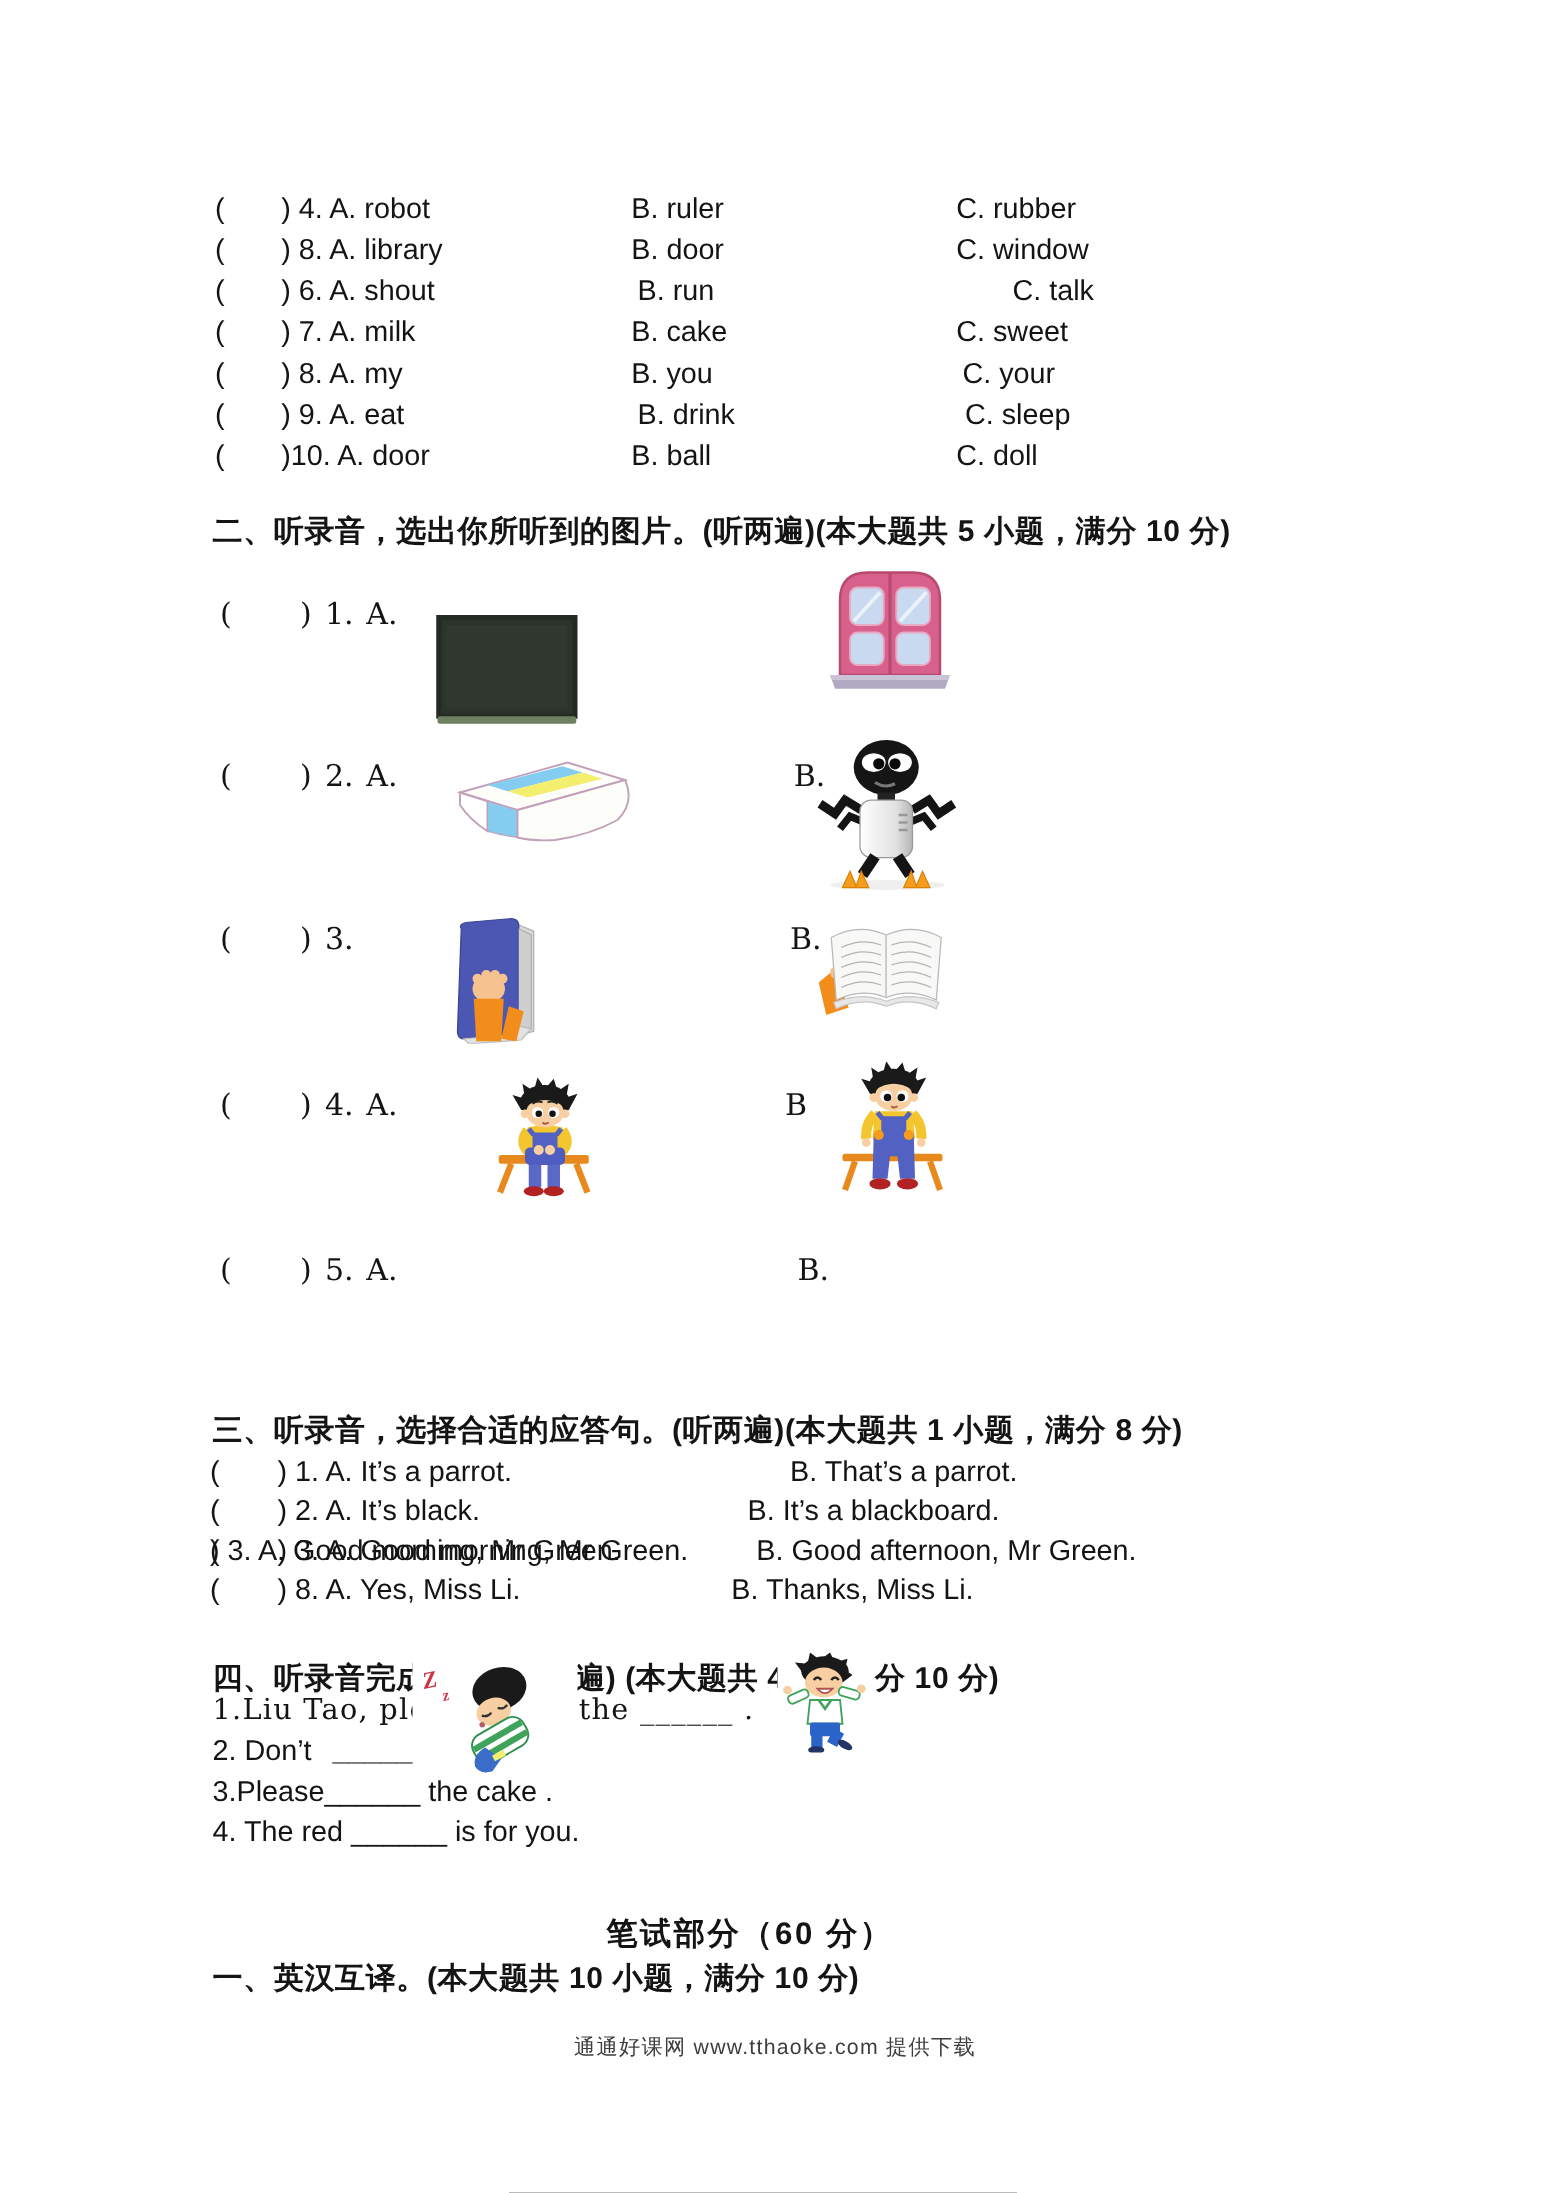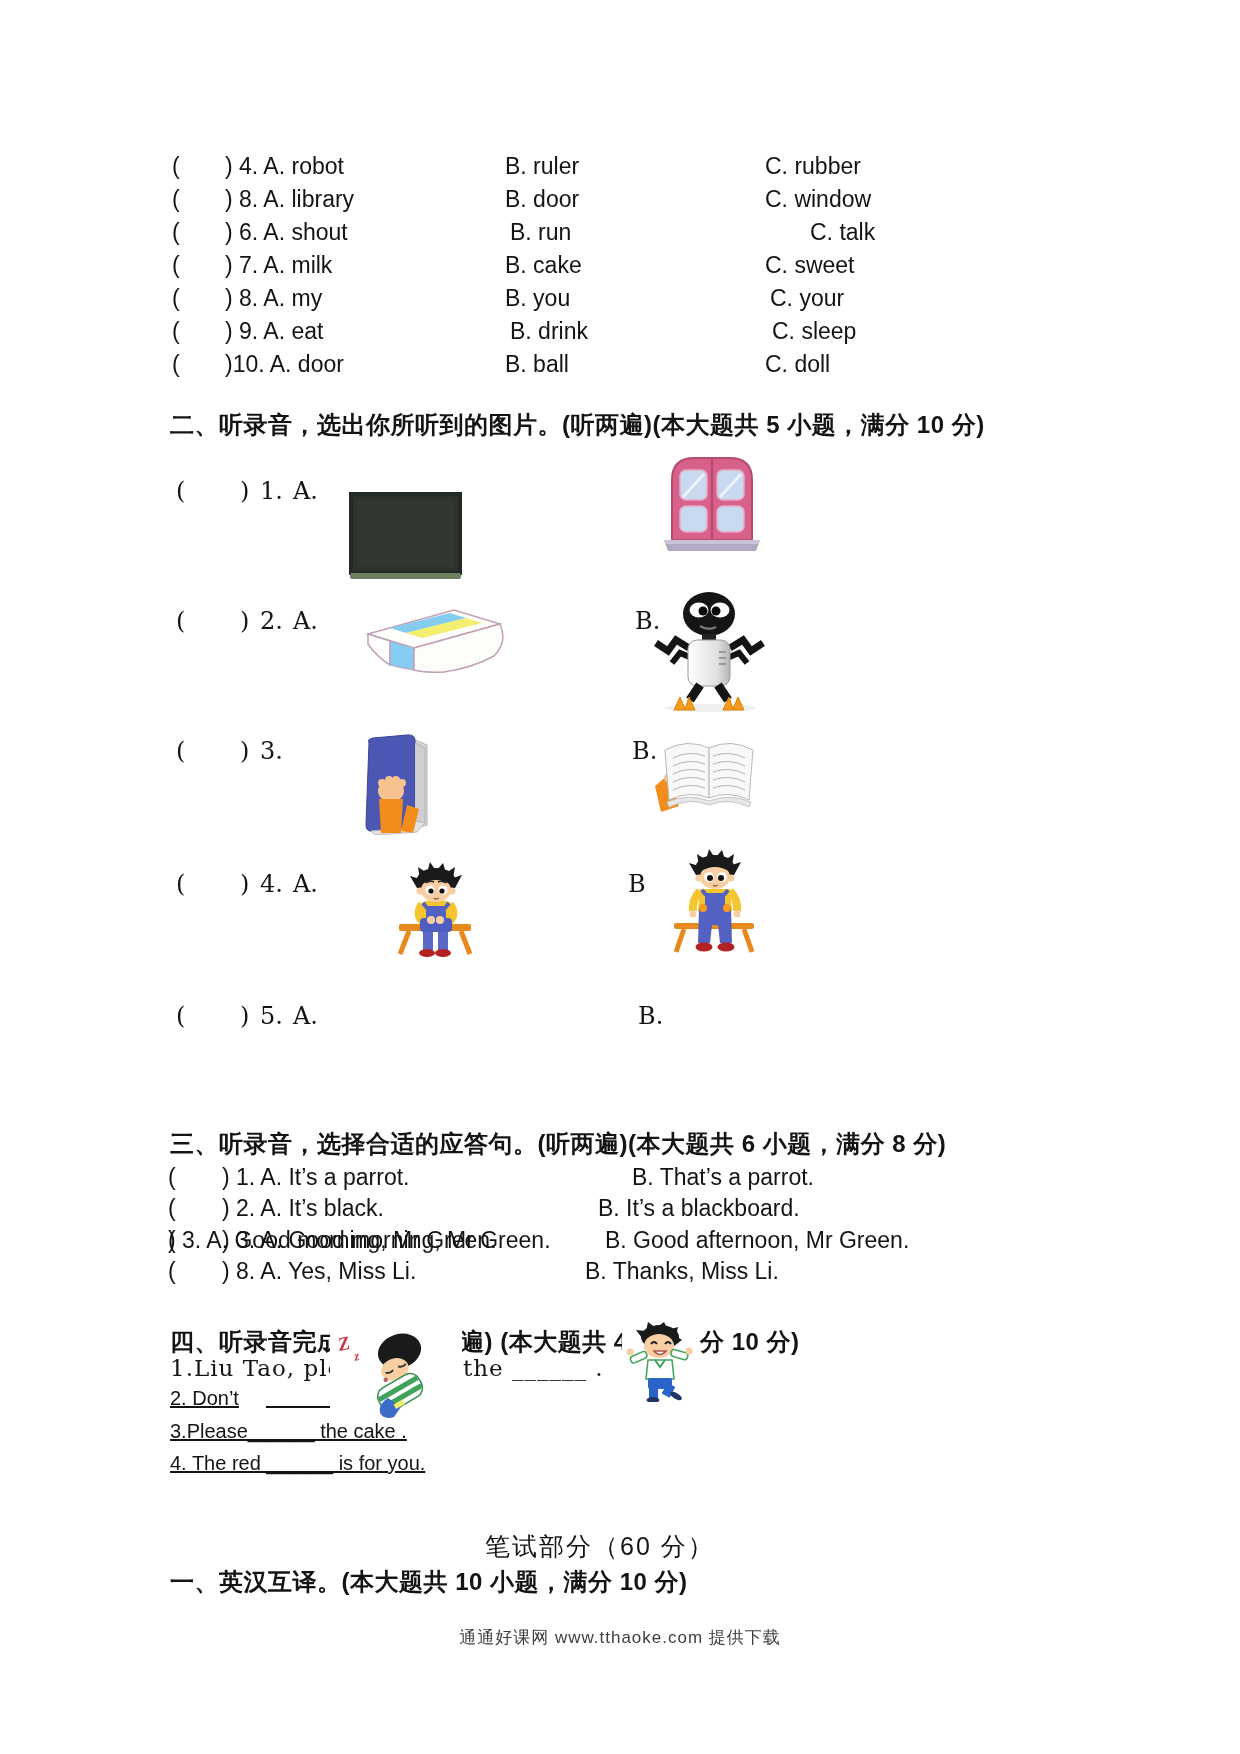--- a/index.html
+++ b/index.html
@@ -4,24 +4,24 @@
 <style>
   html,body{margin:0;padding:0;background:#888;}
   #page{position:relative;width:1240px;height:1754px;background:#ffffff;margin:0 auto;
         font-family:"Liberation Sans",sans-serif;color:#141414;overflow:hidden;}
   .t{position:absolute;white-space:nowrap;}
   .s1{font-size:23px;}
   .hdr{font-size:24px;font-weight:700;letter-spacing:0.5px;}
   .mk{font-family:"DejaVu Serif","Liberation Serif",serif;font-size:24px;}
   .s3{font-size:23px;}
   .s4a{font-family:"DejaVu Serif","Liberation Serif",serif;font-size:23px;letter-spacing:1px;}
-  .s4b{font-size:20px;text-decoration:underline;}
+  .s4b{font-size:23px;}
   .blankbold{font-weight:700;letter-spacing:0;}
   .ill{position:absolute;}
-  .bigtitle{font-size:25px;font-weight:400;letter-spacing:2px;}
+  .bigtitle{font-size:25px;font-weight:700;letter-spacing:2px;}
   .footer{position:absolute;left:0;top:1626px;width:100%;text-align:center;
           font-size:17px;color:#3d3d3d;letter-spacing:1px;}
 </style>
 </head>
 <body>
 
 <div id="page">
 
   <span class="t s1" style="left:172px;top:153px">(</span>
   <span class="t s1" style="left:225px;top:153px">) 4. A. robot</span>
@@ -241,21 +241,21 @@
       <path d="M41,36 q2,2 5,0" stroke="#a06040" stroke-width="1.5" fill="none"></path>
     </svg>
   </div>
 
   <span class="t mk" style="left:176px;top:1002px">(</span>
   <span class="t mk" style="left:240px;top:1002px">)</span>
   <span class="t mk" style="left:260px;top:1002px">5.</span>
   <span class="t mk" style="left:293px;top:1002px">A.</span>
   <span class="t mk" style="left:638px;top:1002px">B.</span>
 
-  <span class="t hdr" style="left:170px;top:1128px">三、听录音，选择合适的应答句。(听两遍)(本大题共 6 小题，满分 8 分)</span>
+  <span class="t hdr" style="left:170px;top:1128px">三、听录音，选择合适的应答句。(听两遍)(本大题共 1 小题，满分 8 分)</span>
 
   <span class="t s3" style="left:168px;top:1164px">(</span>
   <span class="t s3" style="left:222px;top:1164px">) 1. A. It’s a parrot.</span>
   <span class="t s3" style="left:632px;top:1164px">B. That’s a parrot.</span>
 
   <span class="t s3" style="left:168px;top:1195px">(</span>
   <span class="t s3" style="left:222px;top:1195px">) 2. A. It’s black.</span>
   <span class="t s3" style="left:598px;top:1195px">B. It’s a blackboard.</span>
 
   <span class="t s3" style="left:168px;top:1227px">) 3. A. Good morning, Mr Green.</span>

